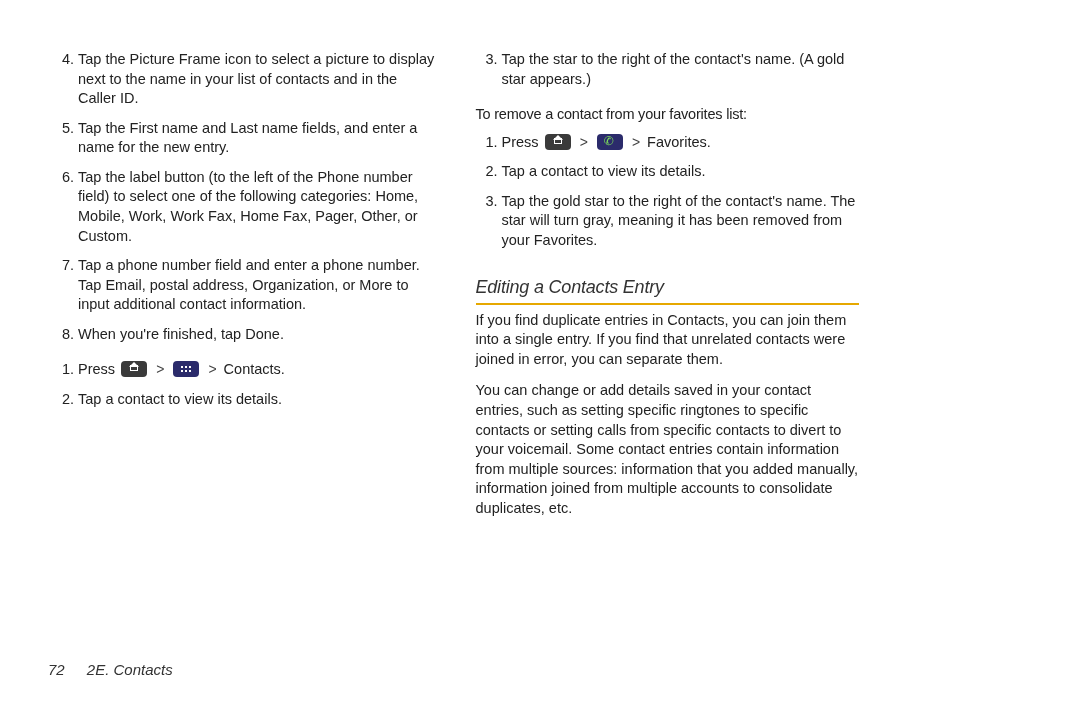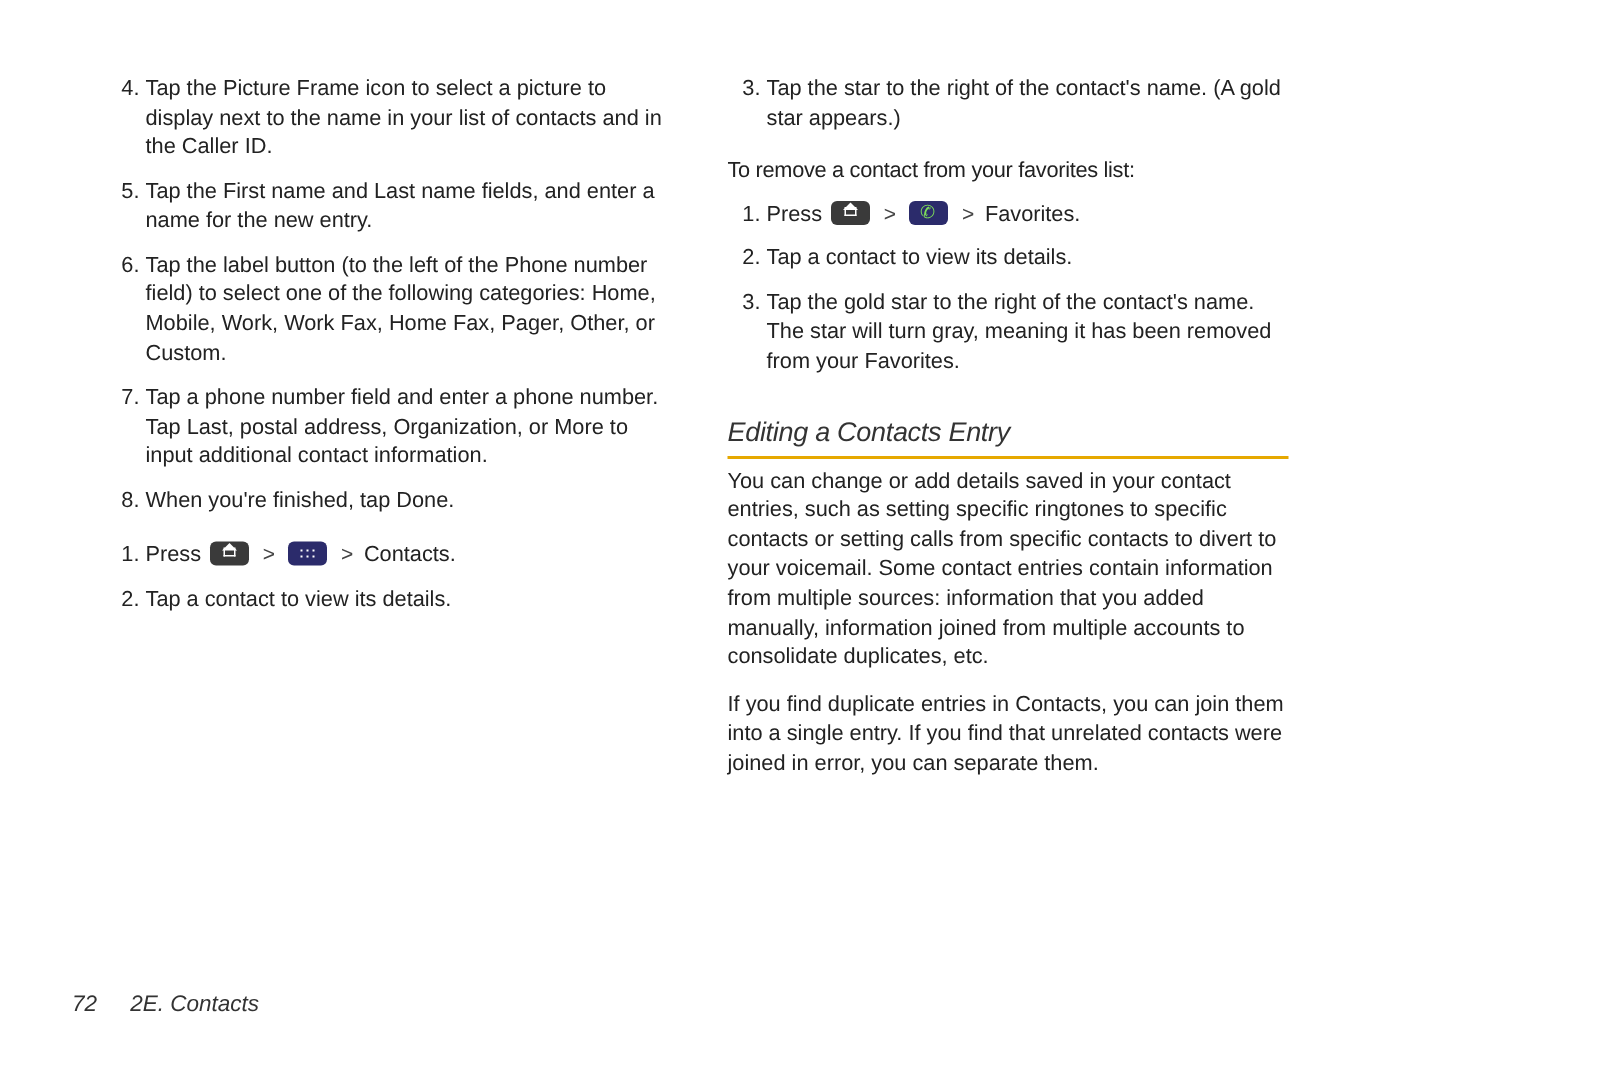--- a/index.html
+++ b/index.html
@@ -8,21 +8,21 @@
     background: #fff;
     font-family: Arial, Helvetica, sans-serif;
     font-size: 14.5px;
     color: #222;
     line-height: 1.35;
   }
   .page {
     width: 907px;
     height: 720px;
     box-sizing: border-box;
-    padding: 50px 48px 0 71px;
+    padding: 50px 48px 0 52px;
     display: flex;
     gap: 40px;
     position: relative;
   }
   .col {
     flex: 1;
   }
   ol.steps {
     margin: 0 0 16px 0;
     padding-left: 26px;
@@ -128,21 +128,21 @@
       <li>
         <span>Tap the Picture Frame icon to select a picture to display next to the name in your list of contacts and in the Caller ID.</span>
       </li>
       <li>
         <span>Tap the </span><span class="bold">First name</span><span> and </span><span class="bold">Last name</span><span> fields, and enter a name for the new entry.</span>
       </li>
       <li>
         <span>Tap the label button (to the left of the </span><span class="bold">Phone number</span><span> field) to select one of the following categories: </span><span class="bold">Home</span><span>, </span><span class="bold">Mobile</span><span>, </span><span class="bold">Work</span><span>, </span><span class="bold">Work Fax</span><span>, </span><span class="bold">Home Fax</span><span>, </span><span class="bold">Pager</span><span>, </span><span class="bold">Other</span><span>, or </span><span class="bold">Custom</span><span>.</span>
       </li>
       <li>
-        <span>Tap a phone number field and enter a phone number. Tap </span><span class="bold">Last</span><span>, </span><span class="bold">postal address</span><span>, </span><span class="bold">Organization</span><span>, or </span><span class="bold">More</span><span> to input additional contact information.</span>
+        <span>Tap a phone number field and enter a phone number. Tap </span><span class="bold">Email</span><span>, </span><span class="bold">postal address</span><span>, </span><span class="bold">Organization</span><span>, or </span><span class="bold">More</span><span> to input additional contact information.</span>
       </li>
       <li>
         <span>When you're finished, tap </span><span class="bold">Done</span><span>.</span>
       </li>
     </ol>
 
 
 
 
     <ol class="steps">
@@ -174,21 +174,21 @@
         <span class="icon phone"></span>
         <span class="gt">&gt;</span>
         <span class="bold">Favorites</span><span>.</span>
       </li>
       <li>Tap a contact to view its details.</li>
       <li>Tap the gold star to the right of the contact's name. The star will turn gray, meaning it has been removed from your Favorites.</li>
     </ol>
 
     <div class="heading">Editing a Contacts Entry</div>
 
+    <p class="body">If you find duplicate entries in Contacts, you can join them into a single entry. If you find that unrelated contacts were joined in error, you can separate them.</p>
     <p class="body">You can change or add details saved in your contact entries, such as setting specific ringtones to specific contacts or setting calls from specific contacts to divert to your voicemail. Some contact entries contain information from multiple sources: information that you added manually, information joined from multiple accounts to consolidate duplicates, etc.</p>
-    <p class="body">If you find duplicate entries in Contacts, you can join them into a single entry. If you find that unrelated contacts were joined in error, you can separate them.</p>
   </div>
 
   <div class="footer">
     <span class="pnum">72</span>
     <span>2E. Contacts</span>
   </div>
 </div>
 
 </body></html>

